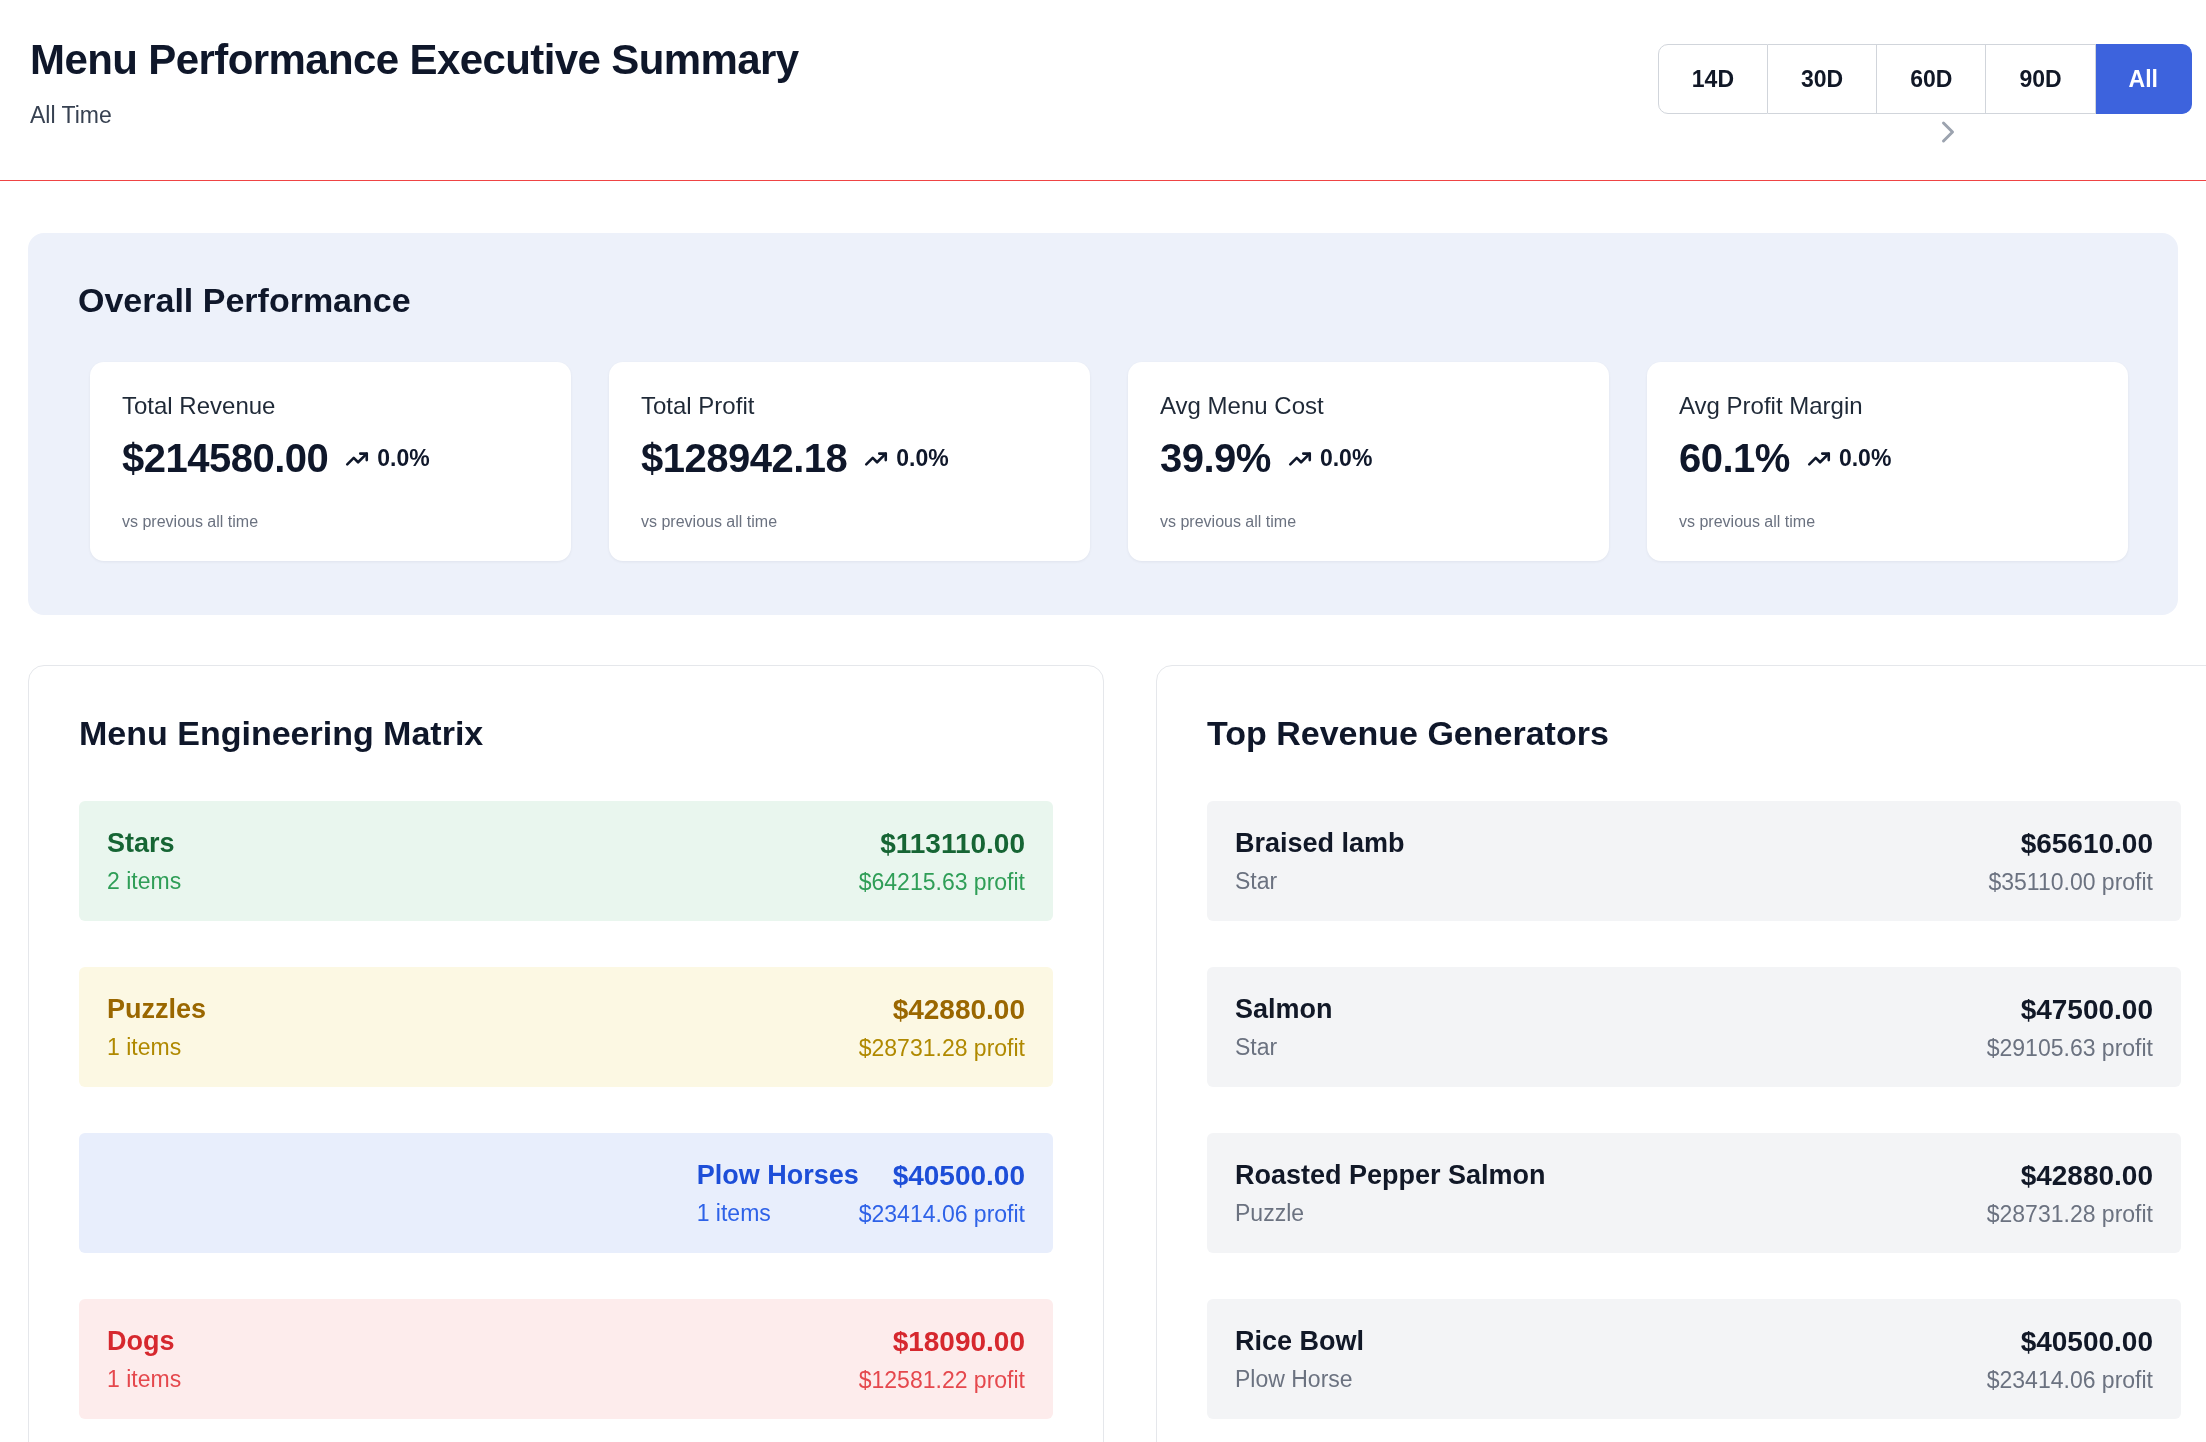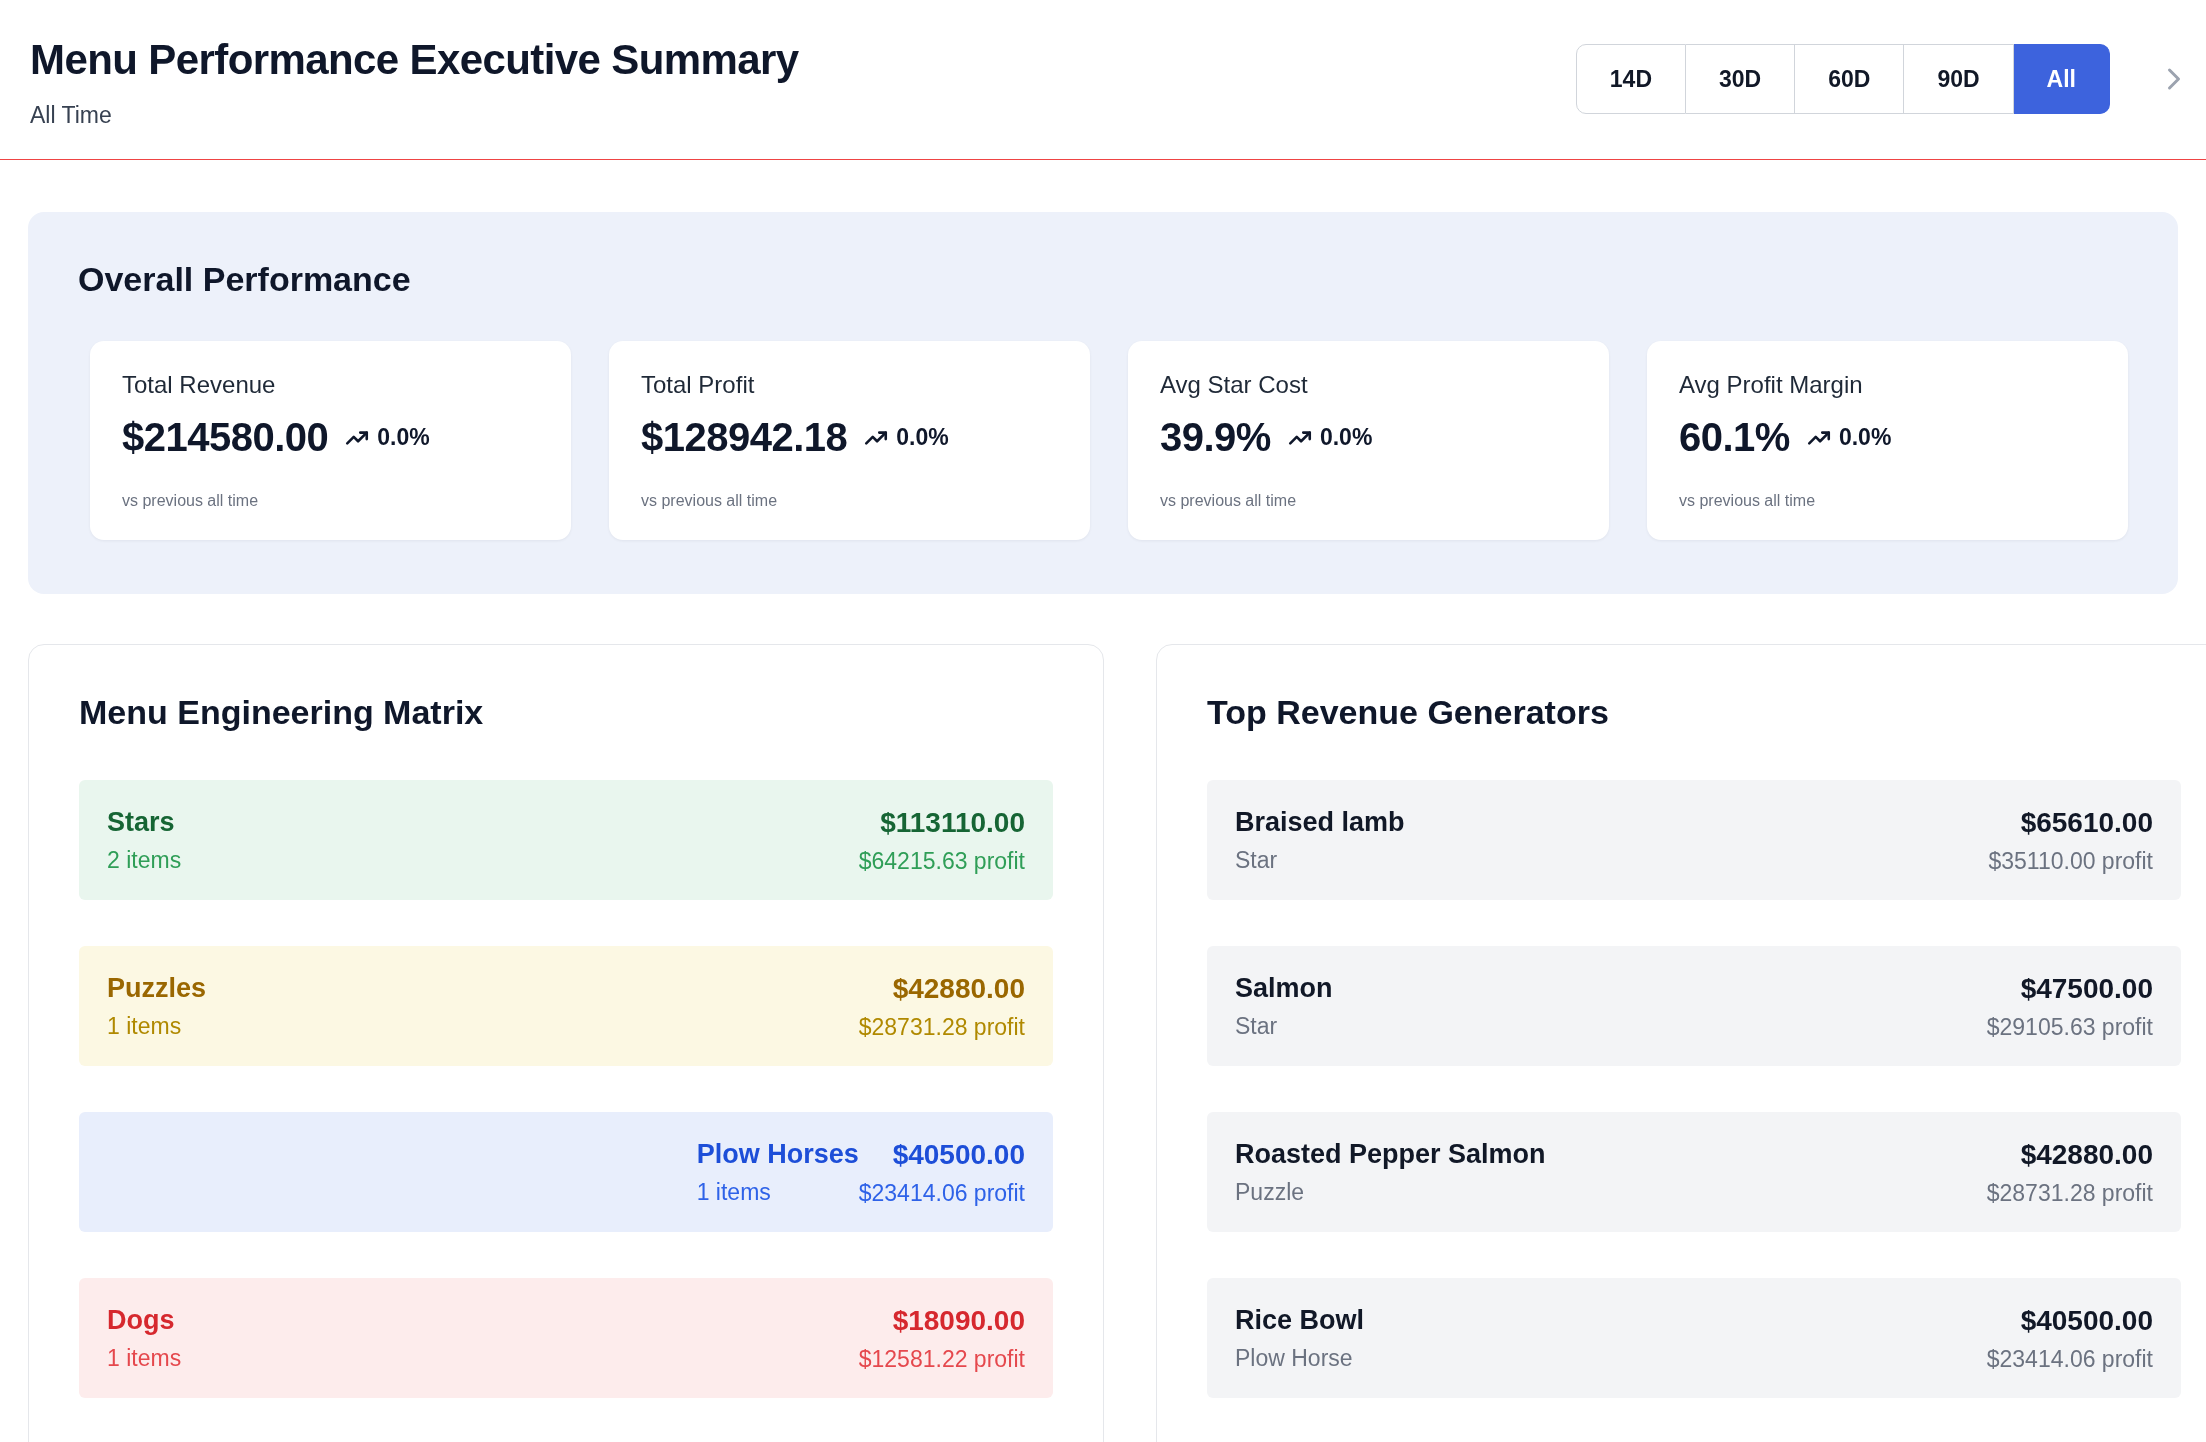--- a/index.html
+++ b/index.html
@@ -4,21 +4,21 @@
 <style>
   * { margin:0; padding:0; box-sizing:border-box; }
   html,body { width:2206px; height:1442px; overflow:hidden; background:#ffffff;
     font-family:"Liberation Sans","DejaVu Sans",sans-serif; color:#111827; }
 
   
   .header { display:flex; justify-content:space-between; align-items:flex-start;
     padding:36px 14px 30px 30px; border-bottom:1px solid #ef4444; }
   .title { font-size:42px; font-weight:800; letter-spacing:-0.6px; color:#0f172a; }
   .subtitle { font-size:23px; color:#374151; margin-top:18px; }
-  .controls { display:flex; align-items:center; margin-top:8px; }
+  .controls { display:flex; align-items:center; margin-top:8px;flex-direction:column; }
   .segmented { display:flex; }
   .seg-btn { height:70px; padding:0 33px; font-size:23px; font-weight:600;
     font-family:inherit; background:#fff; border:1px solid #d1d5db; border-left:none;
     color:#111827; cursor:pointer; }
   .seg-btn:first-child { border-left:1px solid #d1d5db; border-radius:10px 0 0 10px; }
   .seg-btn:last-child { border-radius:0 10px 10px 0; }
   .seg-btn.active { background:#3d63dd; border-color:#3d63dd; color:#ffffff; }
   .scroll-next { margin-left:46px; color:#9ca3af; display:flex; align-items:center; cursor:pointer; }
 
   
@@ -121,21 +121,21 @@
               <polyline points="3 17 9 11 13 15 21 7"></polyline>
               <polyline points="15 7 21 7 21 13"></polyline>
             </svg>
           <span>0.0%</span>
         </span>
       </div>
       <div class="kpi-sub">vs previous all time</div>
     </div>
 
     <div class="kpi">
-      <div class="kpi-label">Avg Star Cost</div>
+      <div class="kpi-label">Avg Menu Cost</div>
       <div class="kpi-value-row">
         <span class="kpi-value">39.9%</span>
         <span class="kpi-trend">
           <svg width="26" height="26" viewBox="0 0 24 24" fill="none" stroke="currentColor" stroke-width="2.4" stroke-linecap="round" stroke-linejoin="round">
               <polyline points="3 17 9 11 13 15 21 7"></polyline>
               <polyline points="15 7 21 7 21 13"></polyline>
             </svg>
           <span>0.0%</span>
         </span>
       </div>

